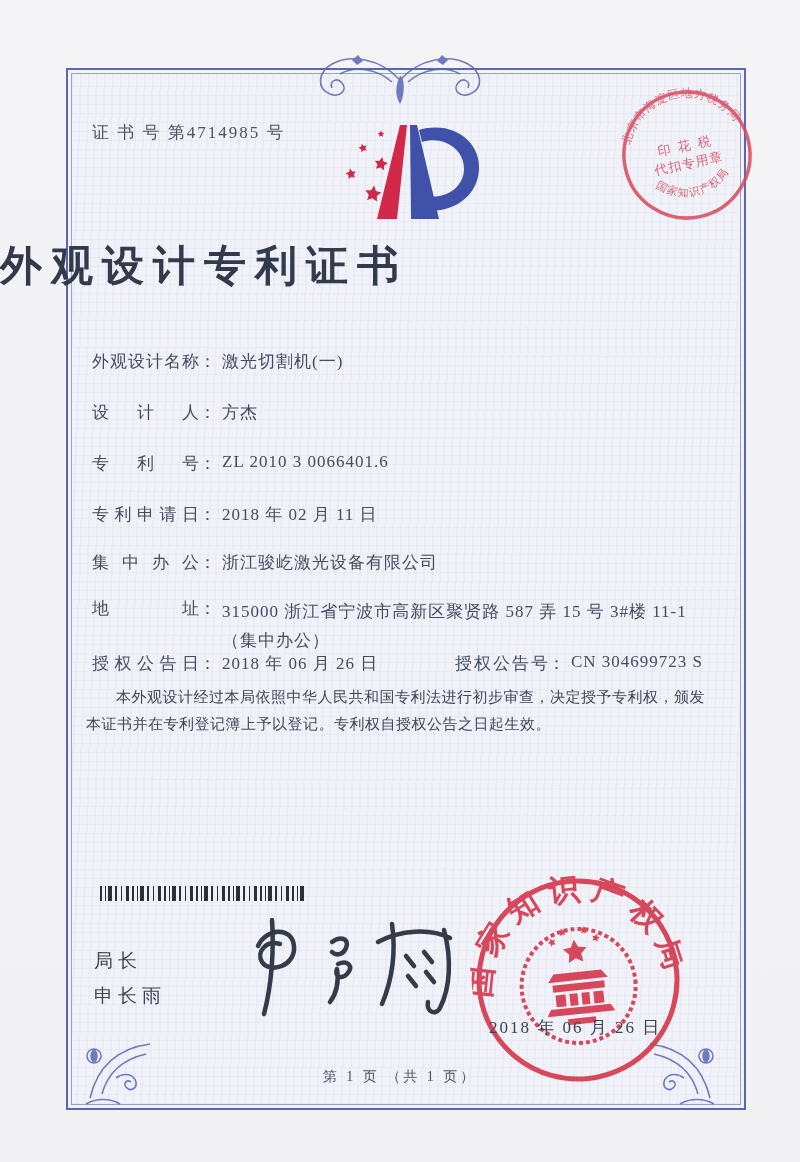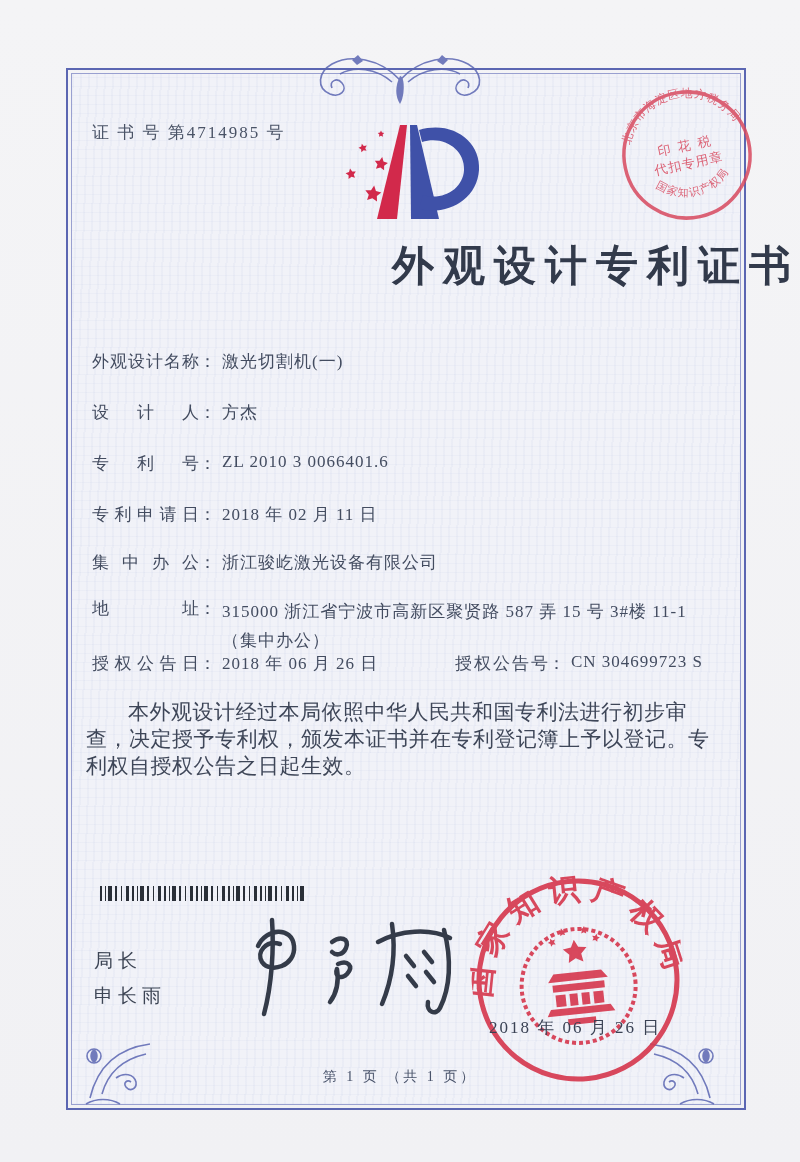--- a/index.html
+++ b/index.html
@@ -14,32 +14,32 @@
                  border:1px solid #99a0d0;
                  background-color:#f1f2f8;
                  background-image:
                    repeating-linear-gradient(92deg, rgba(130,150,205,0.06) 0 2px, rgba(255,255,255,0) 2px 8px),
                    repeating-linear-gradient(0deg, rgba(130,150,205,0.055) 0 1px, rgba(255,255,255,0) 1px 9px); }
 
   .abs { position:absolute; }
 
   .cert-no { left:92px; top:121px; font-size:17px; color:#4a5366; letter-spacing:2px; }
 
-  .title { left:0; top:238px; width:800px; text-align:right; font-size:42px;
+  .title { left:0; top:238px; width:800px; text-align:left; font-size:42px;
            font-weight:600; letter-spacing:9px; color:#323a4b; }
 
   .field-row { left:92px; font-size:17px; color:#434c60; white-space:nowrap; }
   .flabel { display:inline-block; width:107px; text-align:justify; text-align-last:justify; vertical-align:top; }
   .fcolon { display:inline-block; vertical-align:top; margin-right:6px; }
   .fvalue { display:inline-block; vertical-align:top; letter-spacing:1px; }
   .fvalue.wrap { white-space:normal; width:478px; line-height:29px; }
   .row2col { left:455px; }
 
-  .body-text { left:86px; top:684px; width:630px; font-size:21px; line-height:27px;
-               color:#3e4658;margin-top:15px; }
+  .body-text { left:86px; top:684px; width:630px; font-size:15px; line-height:27px;
+               color:#3e4658; }
   .body-text p { text-indent:2em; letter-spacing:0.5px; }
 
   .barcode { left:100px; top:886px; width:206px; height:15px;
              background:repeating-linear-gradient(90deg,
                #2a2f38 0 2px, transparent 2px 5px,
                #2a2f38 5px 6px, transparent 6px 8px,
                #2a2f38 8px 12px, transparent 12px 15px,
                #2a2f38 15px 17px, transparent 17px 21px,
                #2a2f38 21px 22px, transparent 22px 26px,
                #2a2f38 26px 29px, transparent 29px 32px); }

